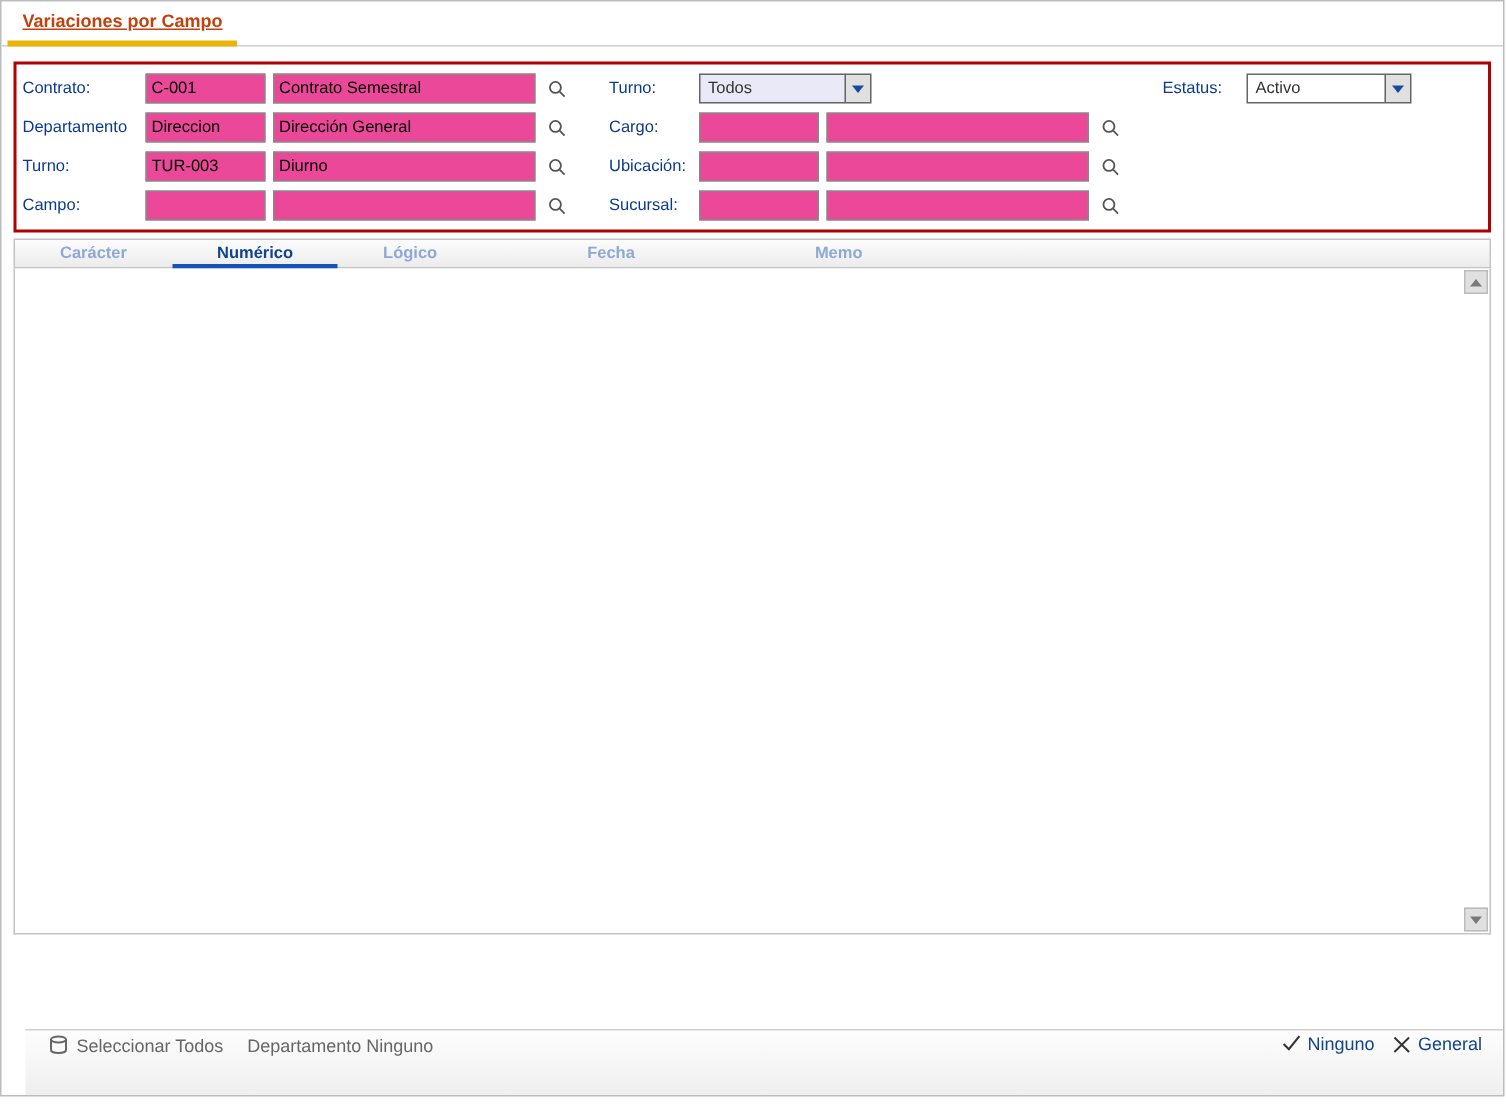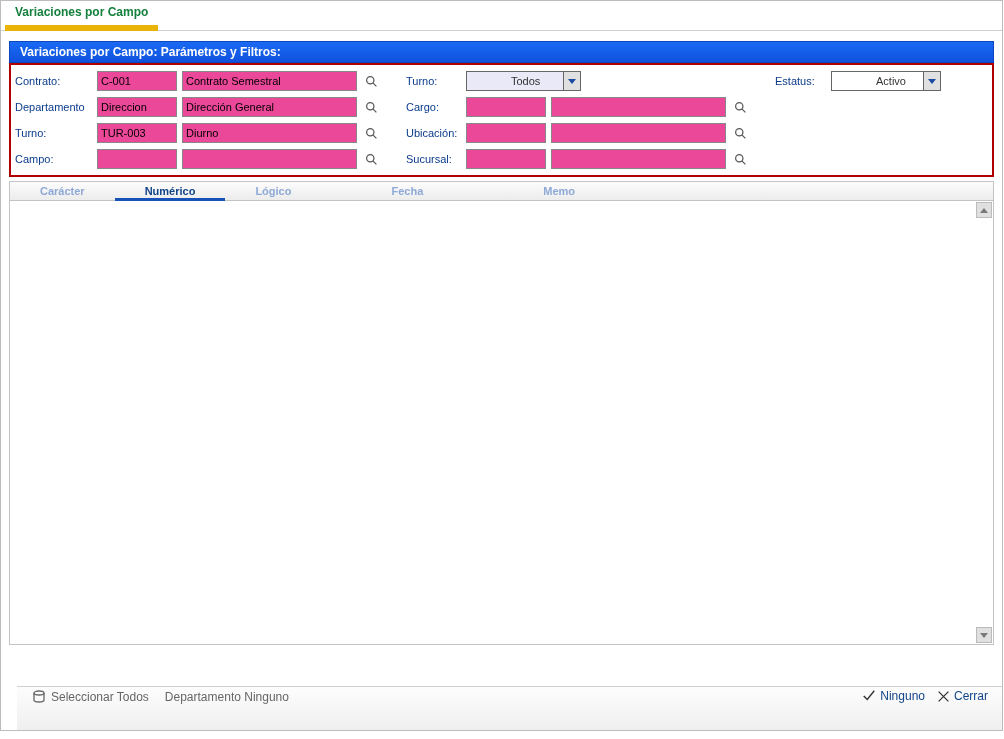--- a/index.html
+++ b/index.html
@@ -19,24 +19,25 @@
   }
   .page-tabs {
     height: 30px;
     border-bottom: 1px solid #cfcfcf;
     display: flex; align-items: flex-end;
     padding-left: 4px;
   }
   .page-tab {
     padding: 6px 10px 6px 10px;
     font-weight: bold;
-    color: #15803d;
-    border-bottom: 6px solid #eab308;
+    color: #c2410c;
+    border-bottom: 4px solid #eab308;
     margin-bottom: -1px;
     font-size: 12px;
+    text-decoration: underline;
   }
   .params-panel {
     margin: 10px 8px 4px 8px;
   }
   .panel-header {
     background: #1e62ec;
     background: linear-gradient(#1b6af4,#0f52de);
     color: #fff;
     font-weight: bold;
     font-size: 12px;
@@ -78,21 +79,21 @@
   .search-ico svg { width: 13px; height: 13px; }
   .combo {
     width: 115px; height: 20px;
     border: 1px solid #666;
     background: #e9e9f7;
     display: inline-flex; align-items: center;
     position: relative;
     font-size: 11px;
   }
   .combo.light { background: #fff; width: 110px; }
-  .combo span { padding-left: 17px; flex: 1; margin-left: 27px; }
+  .combo span { padding-left: 5px; flex: 1; }
   .combo .arrow {
     width: 17px; height: 18px;
     border-left: 1px solid #666;
     background: #e0e0e0;
     display: flex; align-items: center; justify-content: center;
   }
   .combo .arrow::after {
     content: "";
     border-left: 4px solid transparent;
     border-right: 4px solid transparent;
@@ -173,21 +174,20 @@
 </head>
 <body>
 
 <div class="frame">
 
   <div class="page-tabs">
     <div class="page-tab">Variaciones por Campo</div>
   </div>
 
   <div class="params-panel">
-    <div class="panel-header">Variaciones por Campo: Parámetros y Filtros:</div>
     <div class="panel-body">
 
       <div class="filter-grid">
 
         <div class="lbl">Contrato:</div>
         <input class="code" value="C-001" style="">
         <input class="desc" value="Contrato Semestral" style="">
         <div class="search-ico">
           <svg viewBox="0 0 16 16">
               <circle cx="6.5" cy="6.5" r="4.5" fill="none" stroke="#555" stroke-width="1.5"></circle>
@@ -313,17 +313,17 @@
     <div class="tbtn blue">
       <svg width="14" height="14" viewBox="0 0 16 16">
           <path d="M2 8l4 4 8-10" fill="none" stroke="#333" stroke-width="1.6"></path>
         </svg>
       <span>Ninguno</span>
     </div>
     <div class="tbtn blue">
       <svg width="13" height="13" viewBox="0 0 16 16">
           <path d="M2 2l12 12M14 2L2 14" stroke="#333" stroke-width="1.6"></path>
         </svg>
-      <span>Cerrar</span>
+      <span>General</span>
     </div>
   </div>
 
 </div>
 
 </body></html>

